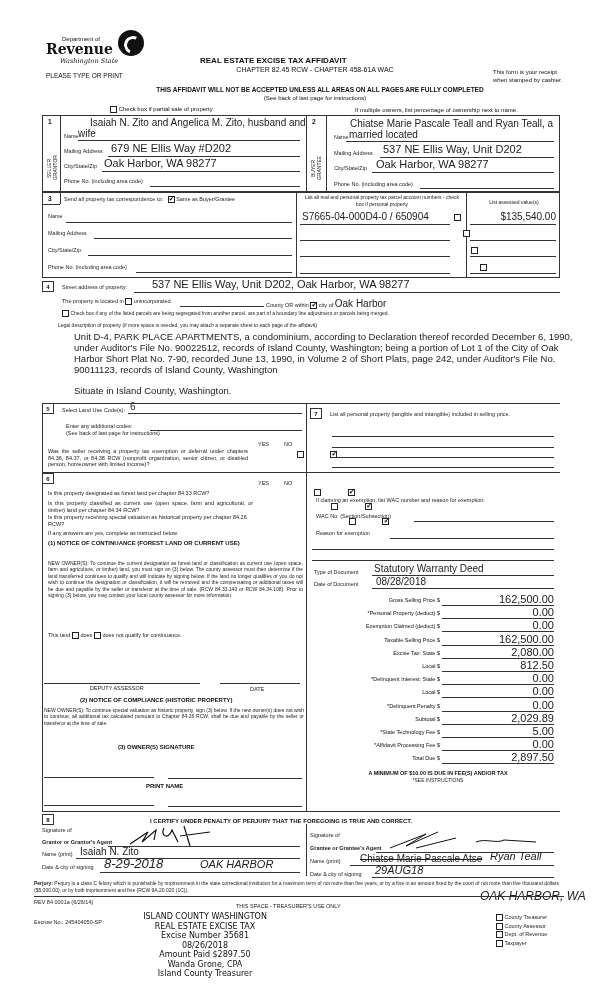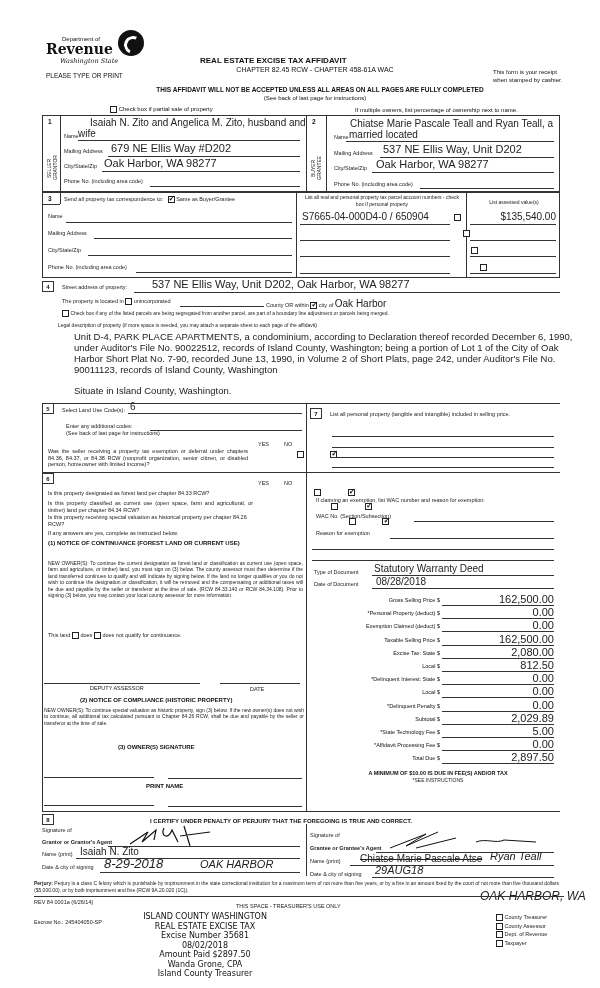--- a/index.html
+++ b/index.html
@@ -319,21 +319,21 @@
 </div>
 <div class="line" style="left:34px; top:896px; width:530px;"></div>
 <div class="abs small" style="left:34px; top:899px;">REV 84 0001a (6/26/14)</div>
 <div class="abs small" style="left:236px; top:903px;">THIS SPACE - TREASURER'S USE ONLY</div>
 <div class="abs small" style="left:34px; top:919px;">Escrow No.: 245404050-SP</div>
 
 <div class="abs stamp" style="left:130px; top:912px; width:150px;">
   <div>ISLAND COUNTY WASHINGTON</div>
   <div>REAL ESTATE EXCISE TAX</div>
   <div>Excise Number 35681</div>
-  <div>08/02/2018</div>
+  <div>08/26/2018</div>
   <div>Amount Paid $2897.50</div>
   <div>Wanda Grone, CPA</div>
   <div>Island County Treasurer</div>
 </div>
 
 <div class="abs small" style="left:496px; top:913px; line-height:8.5px;">
   <div><span class="cb"></span> <span>County Treasurer</span></div>
   <div><span class="cb"></span> <span>County Assessor</span></div>
   <div><span class="cb"></span> <span>Dept. of Revenue</span></div>
   <div><span class="cb"></span> <span>Taxpayer</span></div>

